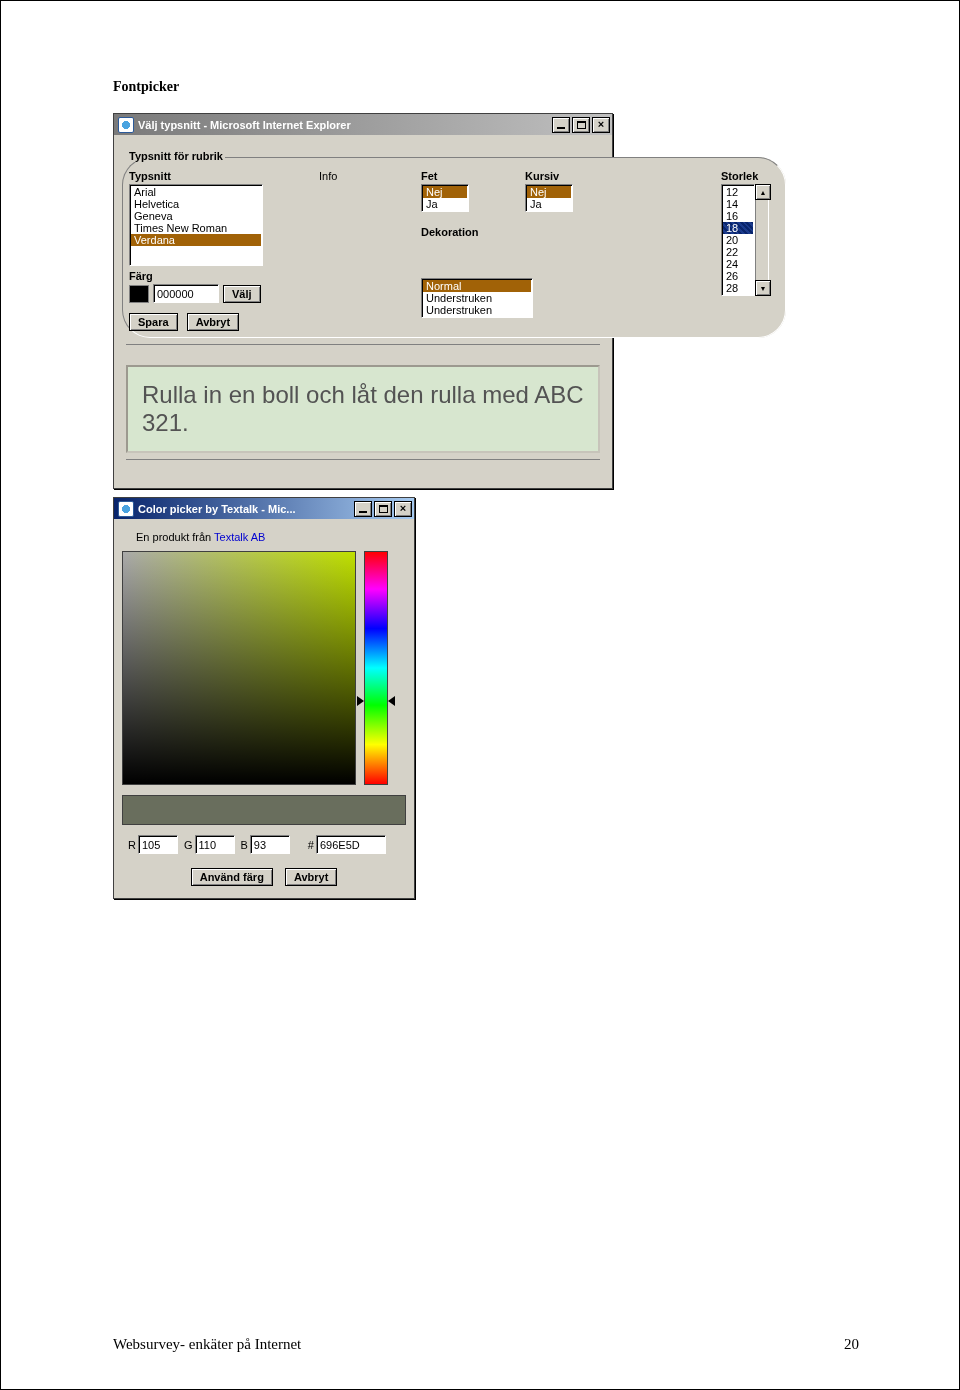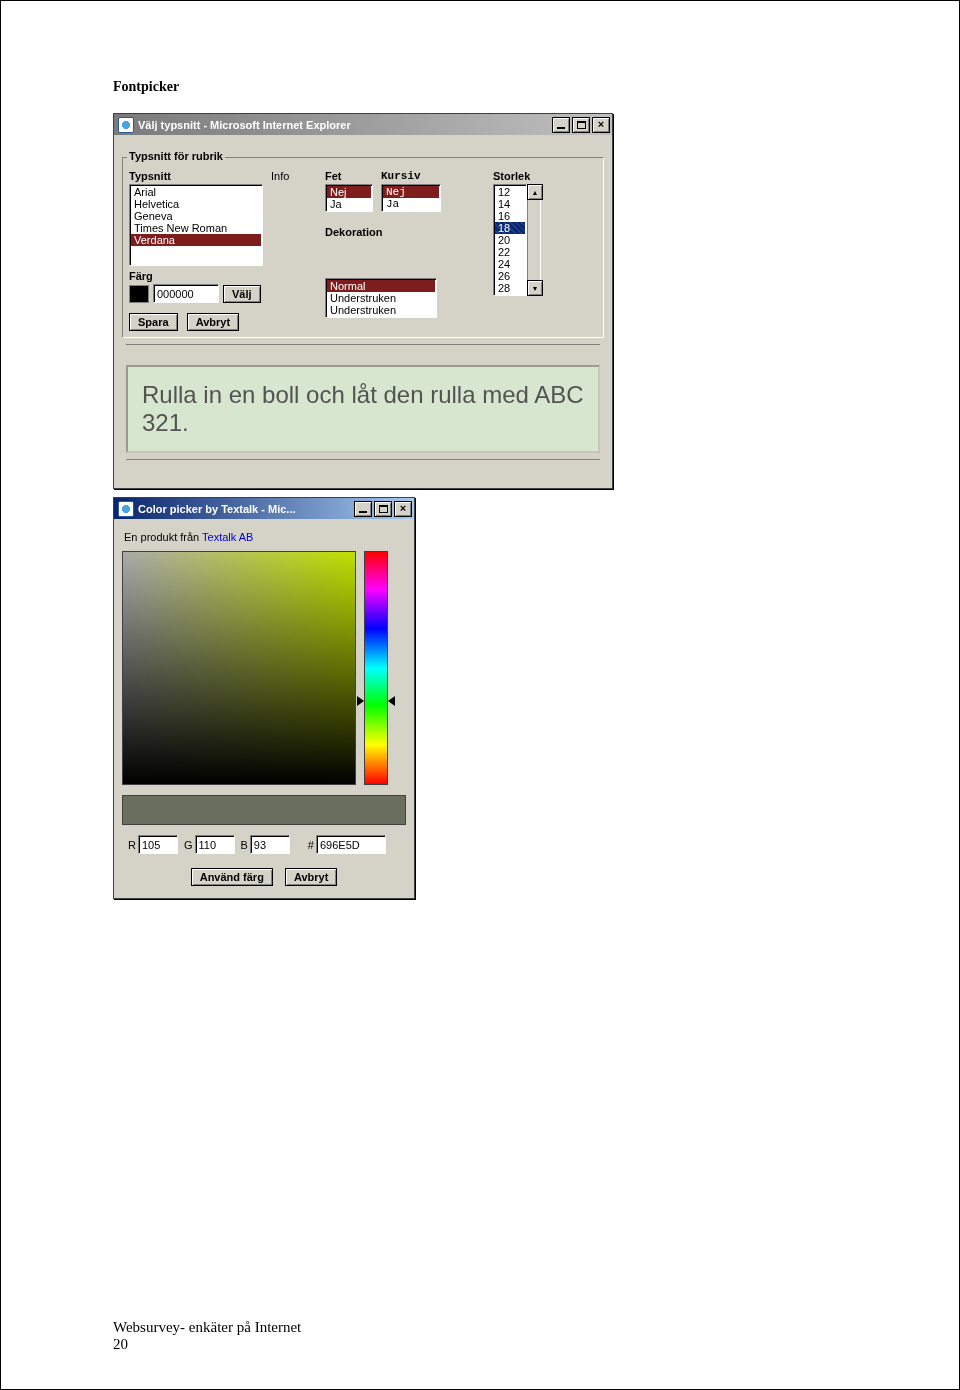--- a/index.html
+++ b/index.html
@@ -79,21 +79,21 @@
     padding:6px;
     margin-bottom:6px;
     background:#d5d2c8;
   }
   .fp-group-legend{font-weight:bold;font-size:11px;position:relative;top:-14px;left:-2px;background:#d5d2c8;padding:0 2px;}
   .fp-row{display:flex;align-items:flex-start;}
   .col{margin-right:8px;}
   .lbl{font-weight:bold;font-size:11px;margin-bottom:2px;display:block;}
   .listbox{background:#fff;border:1px solid #808080;border-right-color:#fff;border-bottom-color:#fff;box-shadow:inset 1px 1px 0 #000;font-size:11px;padding:1px;}
   .listbox .opt{padding:0 3px;white-space:nowrap;}
-  .listbox .sel{background:#7f1d1d;color:#fff;}
+  .listbox .sel{background:#a16207;color:#fff;}
   .listbox .hatch{background:repeating-linear-gradient(45deg,#08246b 0 2px,#1a3a8c 2px 4px);color:#fff;}
   .sizebox{display:flex;}
   .size-scroll{width:14px;background:#d5d2c8;display:flex;flex-direction:column;}
   .scroll-btn{width:14px;height:14px;background:#d5d2c8;border:1px solid #000;box-shadow:inset 1px 1px 0 #fff,inset -1px -1px 0 #808080;display:flex;align-items:center;justify-content:center;font-size:7px;}
   .scroll-track{flex:1;background:#d5d2c8;border-left:1px solid #808080;border-right:1px solid #fff;}
   .farg-row{display:flex;align-items:center;}
   .swatch{width:18px;height:16px;background:#000;border:1px solid #808080;margin-right:4px;}
   .txtfield{background:#fff;border:1px solid #808080;border-right-color:#fff;border-bottom-color:#fff;box-shadow:inset 1px 1px 0 #000;height:17px;padding:0 3px;font-size:11px;font-family:Tahoma,Arial,sans-serif;}
   
   .fp-preview{
@@ -103,21 +103,21 @@
     background:#d7e6cf;
     padding:14px;
     font-family:Verdana,Arial,sans-serif;
     font-size:24px;
     color:#535353;
   }
   .fp-bottomspace{height:14px;background:#d5d2c8;border-top:1px solid #808080;margin:0 6px 6px 6px;}
   
   .cp-win{width:300px;margin-top:8px;}
   .cp-body{padding:8px 8px 12px 8px;}
-  .cp-intro{font-size:11px;margin:4px 0 8px 2px;}
+  .cp-intro{font-size:11px;margin:4px 0 8px 14px;}
   .cp-intro a{color:#0000d0;text-decoration:none;}
   .cp-area{display:flex;}
   .cp-sat{
     width:232px;height:232px;
     border:1px solid #404040;
     background:
       linear-gradient(to top,#000 0%,rgba(0,0,0,0) 100%),
       linear-gradient(to right,#aaa 0%,#c0e000 100%);
   }
   .cp-hue{
@@ -142,43 +142,43 @@
   }
   .cp-fields{display:flex;align-items:center;margin-top:10px;font-size:11px;}
   .cp-fields label{margin:0 2px 0 6px;}
   .cp-fields .txtfield{width:32px;}
   .cp-fields .txtfield.hex{width:62px;}
   .cp-btnrow{display:flex;justify-content:center;gap:12px;margin-top:14px;}
   
   .footer{
     position:absolute;left:112px;right:100px;bottom:36px;
     display:flex;justify-content:space-between;
-    font-size:15px;font-family:"Times New Roman",serif;flex-direction:column;
+    font-size:15px;font-family:"Times New Roman",serif;
   }
 </style>
 </head>
 <body>
 
 <div class="page">
 
   <p class="section-title">Fontpicker</p>
 
   <div class="win fp-win">
     <div class="titlebar dim">
       <span class="ie-icon"></span>
       <span>Välj typsnitt - Microsoft Internet Explorer</span>
       <span class="titlebar-spacer"></span>
       <span class="ctl ctl-min"></span>
       <span class="ctl ctl-max"></span>
       <span class="ctl ctl-close">×</span>
     </div>
     <div class="fp-body">
-      <fieldset class="fp-group" style="margin-top:16px;">
+      <fieldset class="fp-group" style="margin-top:16px;border-radius:28px;">
         <span class="fp-group-legend">Typsnitt för rubrik</span>
-        <div class="fp-row" style="margin-top:-6px;">
+        <div class="fp-row" style="margin-top:-6px;gap:48px;">
 
           <div class="col" style="width:134px;">
             <span class="lbl">Typsnitt</span>
             <div class="listbox" style="height:78px;">
               <div class="opt">Arial</div>
               <div class="opt">Helvetica</div>
               <div class="opt">Geneva</div>
               <div class="opt">Times New Roman</div>
               <div class="opt sel">Verdana</div>
             </div>
@@ -205,21 +205,21 @@
               <div class="opt">Ja</div>
             </div>
             <span class="lbl" style="margin-top:14px;">Dekoration</span>
             <div class="listbox" style="width:108px;margin-top:40px;">
               <div class="opt sel">Normal</div>
               <div class="opt">Understruken</div>
               <div class="opt">Understruken</div>
             </div>
           </div>
 
-          <div class="col" style="width:60px;font-family:Liberation Mono, monospace;">
+          <div class="col" style="width:48px;">
             <span class="lbl">Kursiv</span>
             <div class="listbox">
               <div class="opt sel">Nej</div>
               <div class="opt">Ja</div>
             </div>
           </div>
 
           <div class="col" style="width:36px;"></div>
 
           <div class="col" style="width:50px;">

